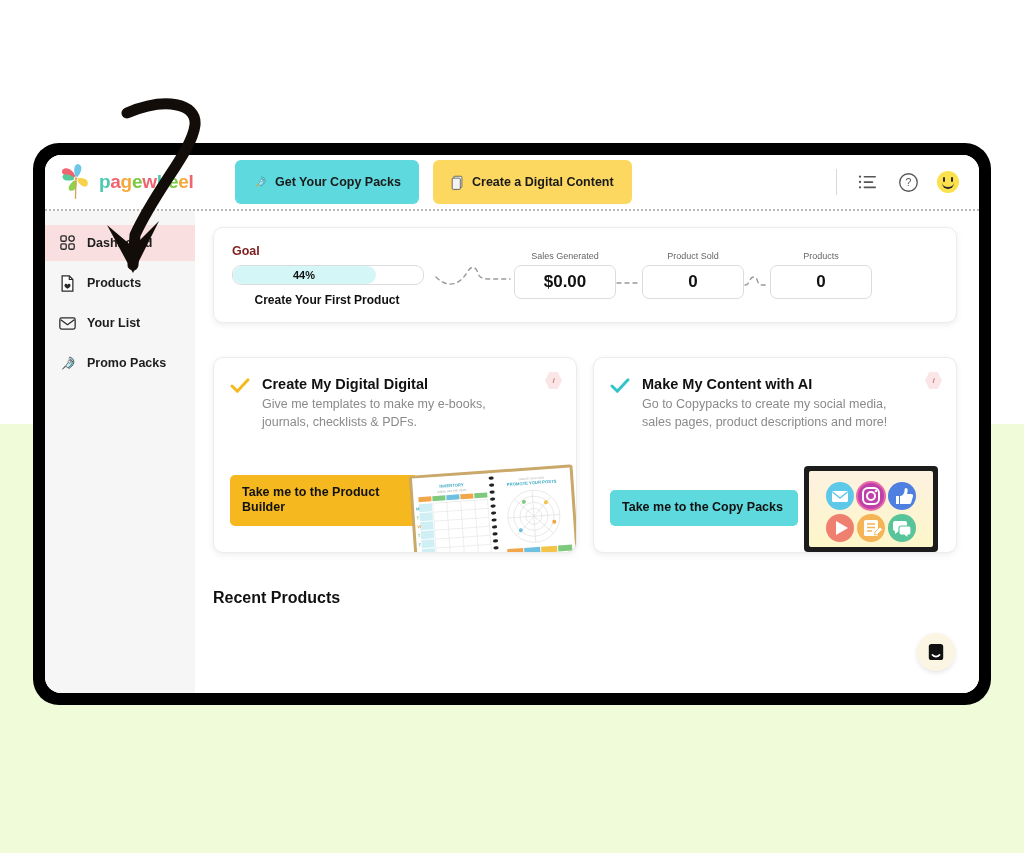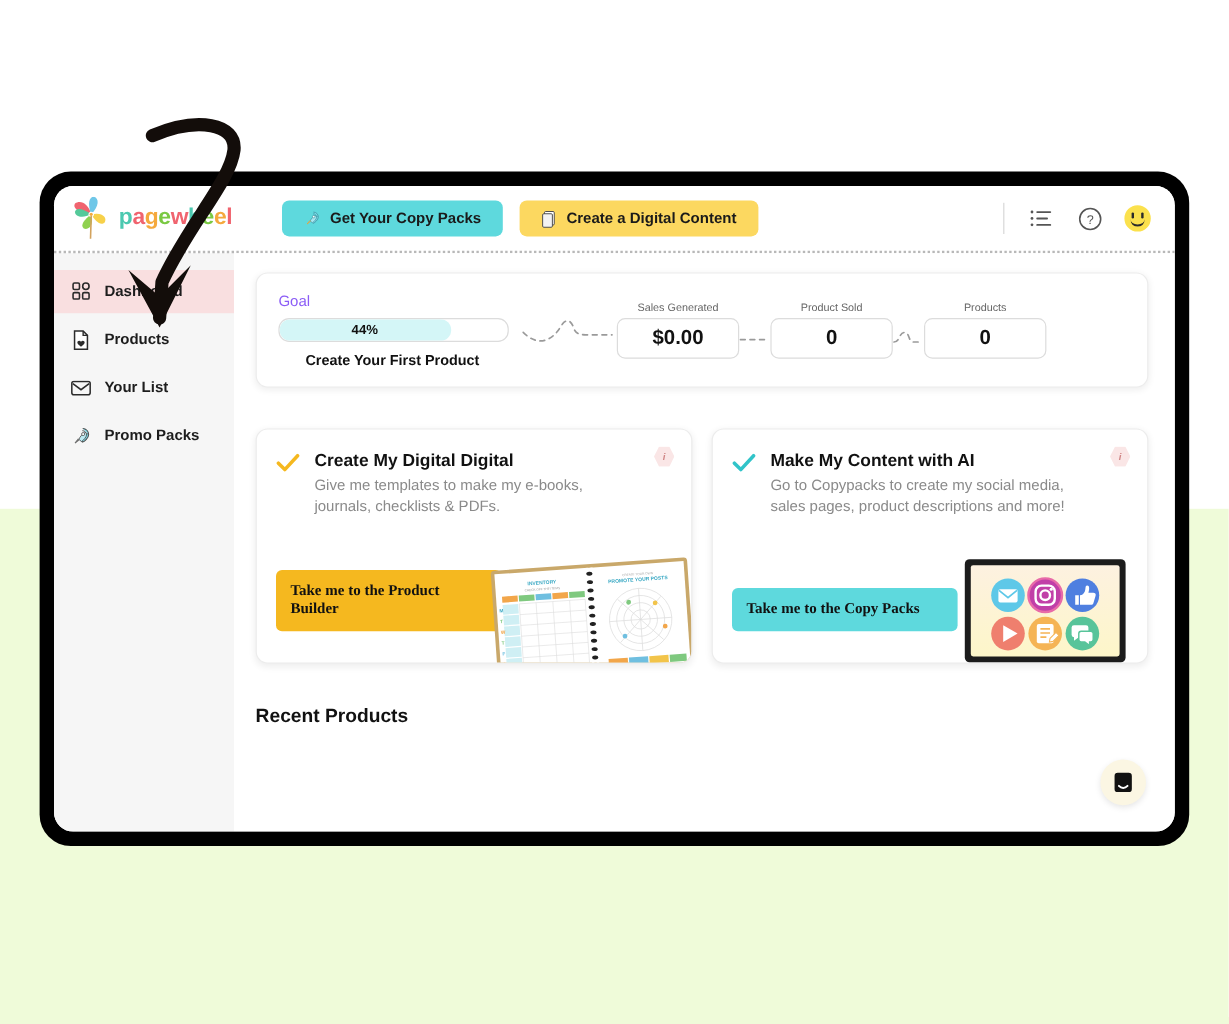--- a/index.html
+++ b/index.html
@@ -80,21 +80,21 @@
   }
   .brandtext span { display: inline; }
 
   .topbtns {
     display: flex;
     align-items: center;
     gap: 14px;
     margin-left: 40px;
   }
   .pillbtn {
-    height: 30px;
+    height: 44px;
     border: none;
     border-radius: 6px;
     display: inline-flex;
     align-items: center;
     gap: 8px;
     padding: 4px 18px;
     font-family: "Liberation Sans", sans-serif;
     font-size: 12.5px;
     font-weight: 700;
     color: #1a1a1a;
@@ -195,21 +195,21 @@
   .goalcard {
     height: 96px;
     display: flex;
     align-items: center;
     padding: 0 18px;
     box-sizing: border-box;
     position: relative;
   }
   .goalleft { width: 200px; flex: none; }
   .goal-label {
-    font-size: 12.5px; font-weight: 400; color: #8b5cf6;
+    font-size: 12.5px; font-weight: 700; color: #7f1d1d;
     margin-bottom: 7px;
   }
   .progress-outer {
     width: 190px; height: 18px;
     border: 1px solid #dcdcdc;
     border-radius: 9px;
     background: #fff;
     position: relative;
     overflow: hidden;
   }
@@ -294,21 +294,21 @@
     clip-path: polygon(25% 0, 75% 0, 100% 50%, 75% 100%, 25% 100%, 0 50%);
   }
   .ctabtn {
     position: absolute;
     left: 16px;
     bottom: 26px;
     width: 188px;
     border: none;
     border-radius: 5px;
     padding: 10px 12px;
-    font-family: Liberation Serif, serif;
+    font-family: Liberation Sans, sans-serif;
     font-size: 12.5px;
     font-weight: 700;
     color: #111;
     text-align: left;
     line-height: 1.25;
     cursor: pointer;
     z-index: 3;
   }
   .ctabtn.yellow { background: #f5b81f; }
   .ctabtn.cyan { background: #5ed9dd; }

